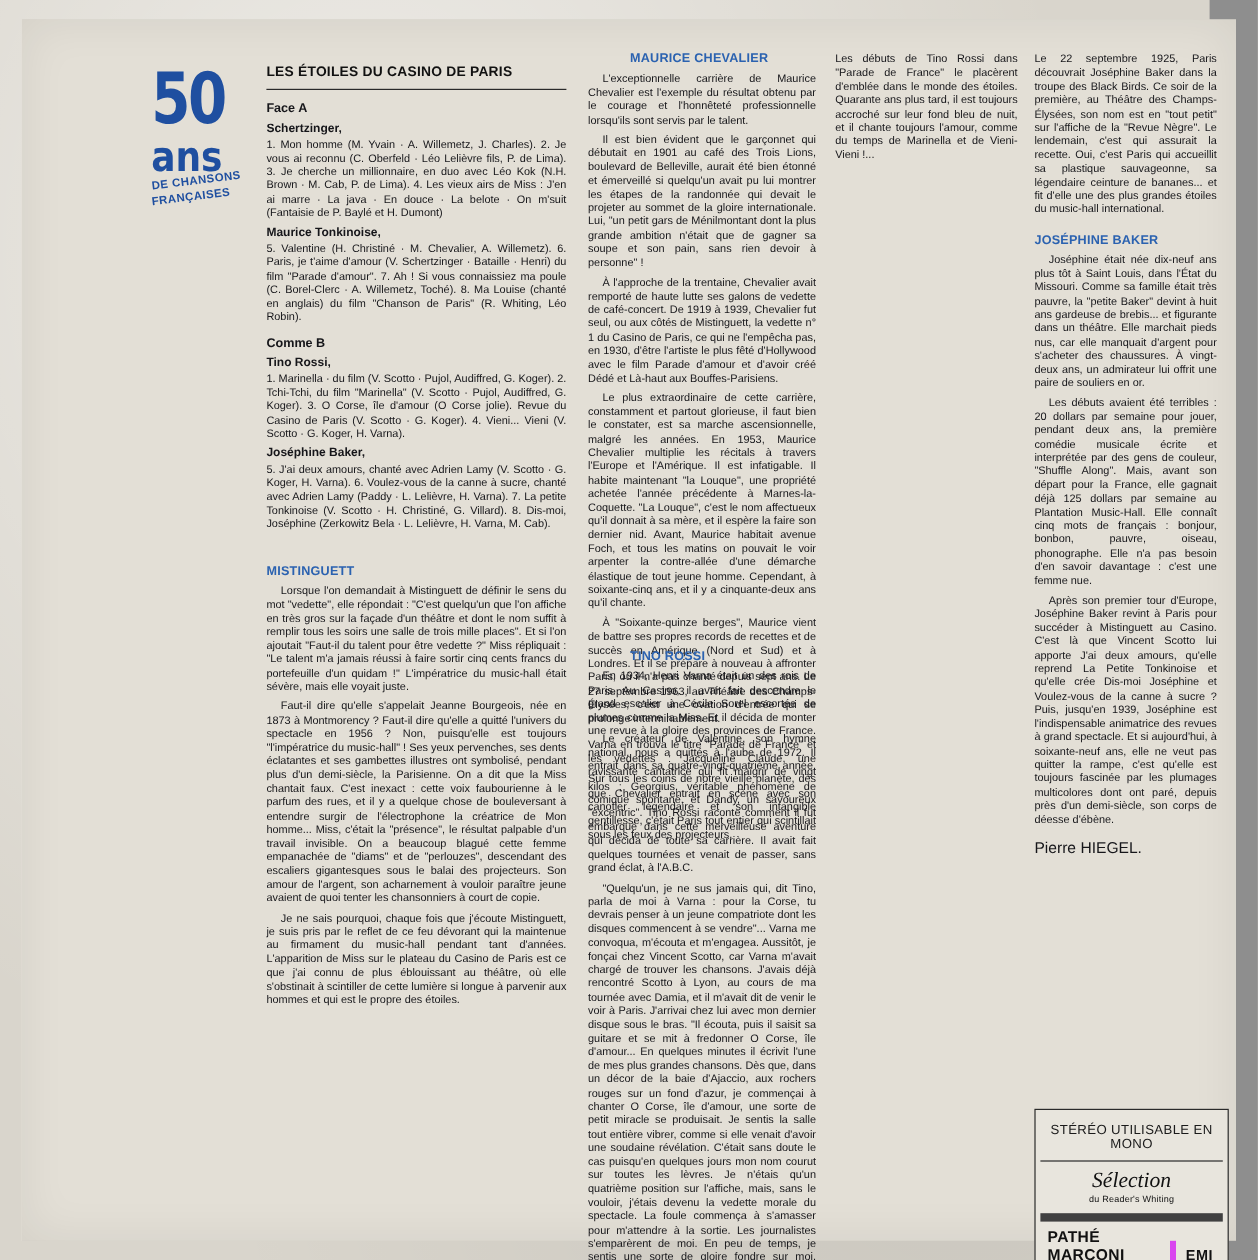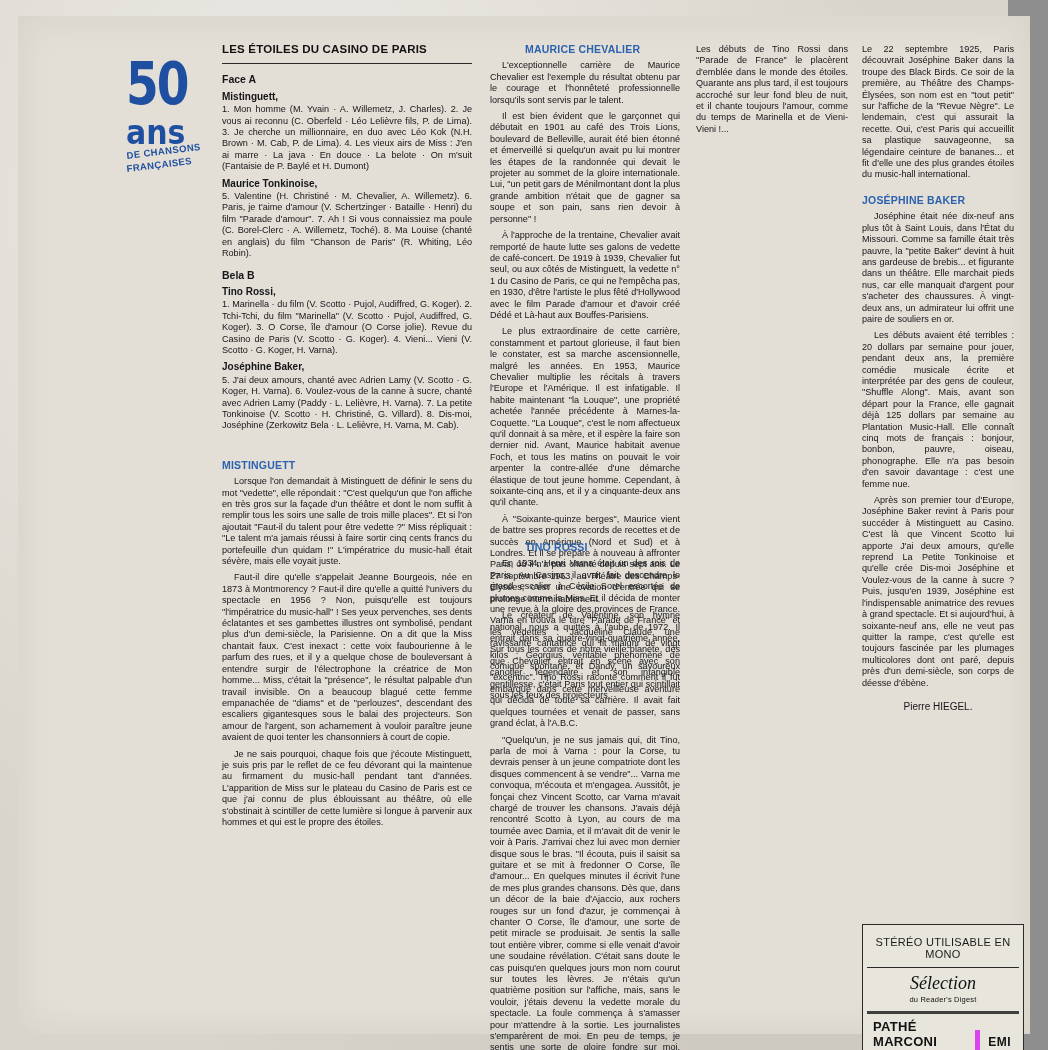--- a/index.html
+++ b/index.html
@@ -79,21 +79,21 @@
 
   
   .col {
     position: absolute;
     top: 0;
     font-size: 9.1px;
     line-height: 11.4px;
     color: #16161a;
     text-align: justify;
   }
-  .col1 { left: 96px;  width: 250px; }
+  .col1 { left: 96px;  width: 250px; margin-top: 11px; }
   .col2 { left: 364px; width: 190px; }
   .col3 { left: 570px; width: 150px; }
   .col4 { left: 736px; width: 152px; }
 
   .heading-main {
     font-weight: bold;
     font-size: 11.5px;
     letter-spacing: 0.2px;
     margin: 0 0 8px 0;
     color: #111;
@@ -125,23 +125,23 @@
     margin: 14px 0 5px 0;
   }
   .sec-title.first { margin-top: 0; padding-left: 35px; }
   p.body {
     margin: 0 0 5px 0;
     text-indent: 12px;
     text-align: justify;
   }
   p.body.noind { text-indent: 0; }
   .sig {
-    text-align: center;
+    text-align: left;
     margin-top: 12px;
-    font-size: 10px;
+    font-size: 13px;
   }
   .sig .sc { font-variant: small-caps; }
 
   
   .label-block {
     position: absolute;
     left: 736px;
     top: 880px;
     width: 152px;
     border: 1px solid #2a2a2a;
@@ -152,21 +152,21 @@
     text-align: center;
     font-size: 11px;
     letter-spacing: 0.3px;
     padding: 7px 2px 7px 2px;
     border-bottom: 1px solid #2a2a2a;
     color: #1a1a1a;
   }
   .logos-row {
     display: flex;
     align-items: stretch;
-    border-bottom: 3px solid #404040;
+    border-bottom: 7px solid #404040;
   }
   .selection-box {
     flex: 1 1 auto;
     padding: 6px 6px 7px 6px;
     text-align: center;
   }
   .selection-box .sel {
     font-family: "Liberation Serif", serif;
     font-size: 18px;
     font-style: italic;
@@ -212,26 +212,26 @@
         <span class="ans">ans</span>
         <span class="sub1">DE CHANSONS</span>
         <span class="sub2">FRANÇAISES</span>
       </div>
 
       <div class="col col1">
         <div class="heading-main">LES ÉTOILES DU CASINO DE PARIS</div>
         <hr class="rule">
 
         <div class="face">Face A</div>
-        <div class="artist">Mistinguett,</div>
+        <div class="artist">Schertzinger,</div>
         <div class="tracks">1. Mon homme (M. Yvain · A. Willemetz, J. Charles). 2. Je vous ai reconnu (C. Oberfeld · Léo Lelièvre fils, P. de Lima). 3. Je cherche un millionnaire, en duo avec Léo Kok (N.H. Brown · M. Cab, P. de Lima). 4. Les vieux airs de Miss : J'en ai marre · La java · En douce · La belote · On m'suit (Fantaisie de P. Baylé et H. Dumont)</div>
         <div class="artist">Maurice Tonkinoise,</div>
         <div class="tracks">5. Valentine (H. Christiné · M. Chevalier, A. Willemetz). 6. Paris, je t'aime d'amour (V. Schertzinger · Bataille · Henri) du film "Parade d'amour". 7. Ah ! Si vous connaissiez ma poule (C. Borel-Clerc · A. Willemetz, Toché). 8. Ma Louise (chanté en anglais) du film "Chanson de Paris" (R. Whiting, Léo Robin).</div>
 
-        <div class="face">Bela B</div>
+        <div class="face">Comme B</div>
         <div class="artist">Tino Rossi,</div>
         <div class="tracks">1. Marinella · du film (V. Scotto · Pujol, Audiffred, G. Koger). 2. Tchi-Tchi, du film "Marinella" (V. Scotto · Pujol, Audiffred, G. Koger). 3. O Corse, île d'amour (O Corse jolie). Revue du Casino de Paris (V. Scotto · G. Koger). 4. Vieni... Vieni (V. Scotto · G. Koger, H. Varna).</div>
         <div class="artist">Joséphine Baker,</div>
         <div class="tracks">5. J'ai deux amours, chanté avec Adrien Lamy (V. Scotto · G. Koger, H. Varna). 6. Voulez-vous de la canne à sucre, chanté avec Adrien Lamy (Paddy · L. Lelièvre, H. Varna). 7. La petite Tonkinoise (V. Scotto · H. Christiné, G. Villard). 8. Dis-moi, Joséphine (Zerkowitz Bela · L. Lelièvre, H. Varna, M. Cab).</div>
 
         <div class="sec-title" style="margin-top:28px;">MISTINGUETT</div>
         <p class="body">Lorsque l'on demandait à Mistinguett de définir le sens du mot "vedette", elle répondait : "C'est quelqu'un que l'on affiche en très gros sur la façade d'un théâtre et dont le nom suffit à remplir tous les soirs une salle de trois mille places". Et si l'on ajoutait "Faut-il du talent pour être vedette ?" Miss répliquait : "Le talent m'a jamais réussi à faire sortir cinq cents francs du portefeuille d'un quidam !" L'impératrice du music-hall était sévère, mais elle voyait juste.</p>
         <p class="body">Faut-il dire qu'elle s'appelait Jeanne Bourgeois, née en 1873 à Montmorency ? Faut-il dire qu'elle a quitté l'univers du spectacle en 1956 ? Non, puisqu'elle est toujours "l'impératrice du music-hall" ! Ses yeux pervenches, ses dents éclatantes et ses gambettes illustres ont symbolisé, pendant plus d'un demi-siècle, la Parisienne. On a dit que la Miss chantait faux. C'est inexact : cette voix faubourienne à le parfum des rues, et il y a quelque chose de bouleversant à entendre surgir de l'électrophone la créatrice de Mon homme... Miss, c'était la "présence", le résultat palpable d'un travail invisible. On a beaucoup blagué cette femme empanachée de "diams" et de "perlouzes", descendant des escaliers gigantesques sous le balai des projecteurs. Son amour de l'argent, son acharnement à vouloir paraître jeune avaient de quoi tenter les chansonniers à court de copie.</p>
         <p class="body">Je ne sais pourquoi, chaque fois que j'écoute Mistinguett, je suis pris par le reflet de ce feu dévorant qui la maintenue au firmament du music-hall pendant tant d'années. L'apparition de Miss sur le plateau du Casino de Paris est ce que j'ai connu de plus éblouissant au théâtre, où elle s'obstinait à scintiller de cette lumière si longue à parvenir aux hommes et qui est le propre des étoiles.</p>
       </div>
@@ -266,21 +266,21 @@
           <span>Pierre</span>
           <span class="sc">HIEGEL.</span>
         </div>
       </div>
 
       <div class="label-block">
         <div class="stereo">STÉRÉO UTILISABLE EN MONO</div>
         <div class="logos-row">
           <div class="selection-box">
             <div class="sel">Sélection</div>
-            <div class="rd">du Reader's Digest</div>
+            <div class="rd">du Reader's Whiting</div>
           </div>
         </div>
         <div class="bottom-row">
           <div class="pathe">PATHÉ MARCONI</div>
           <div class="emi">EMI</div>
         </div>
       </div>
 
     </div>
   </div>

